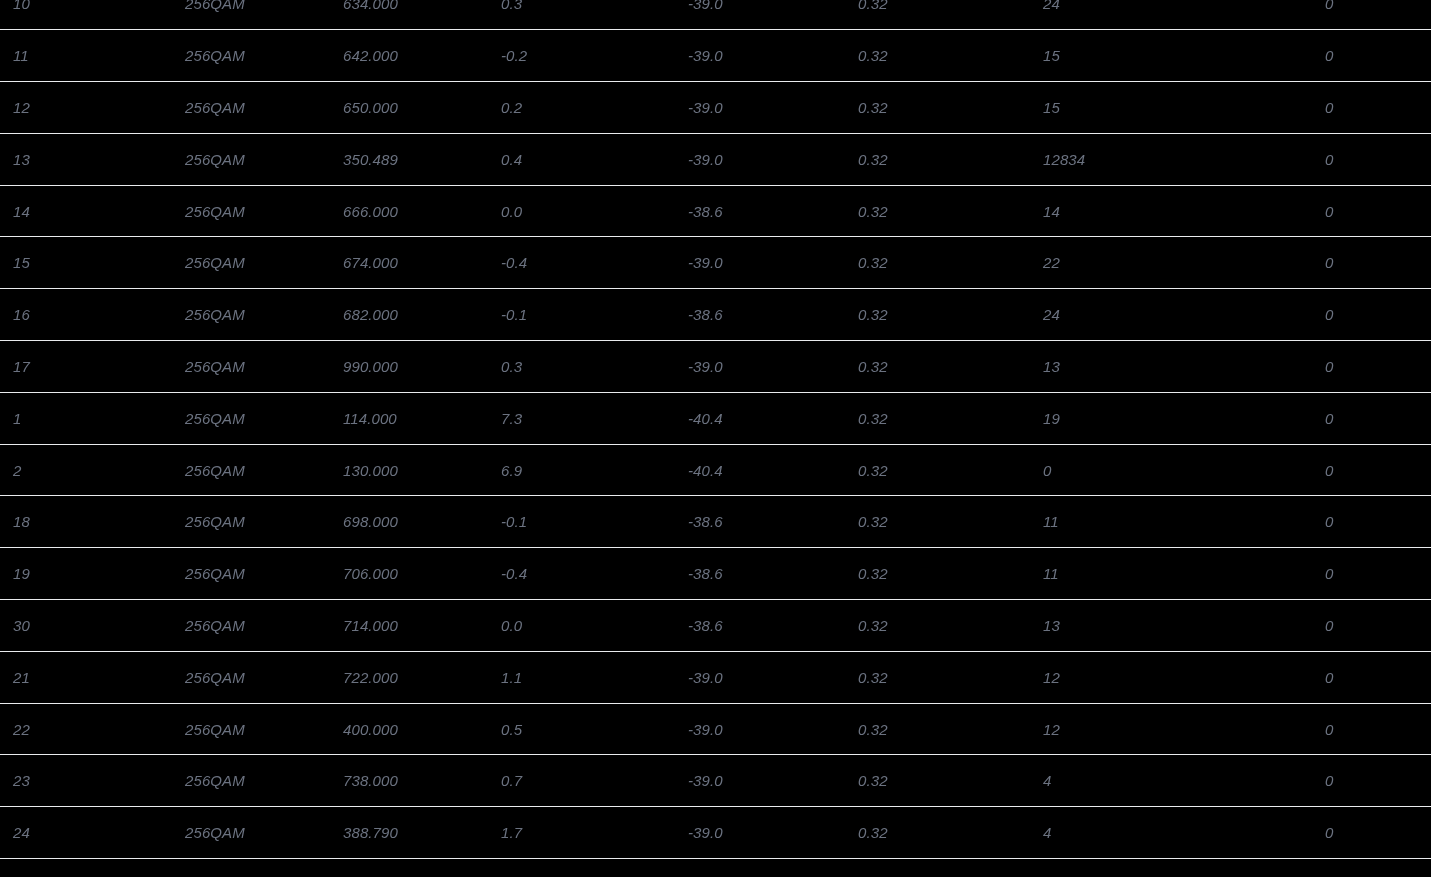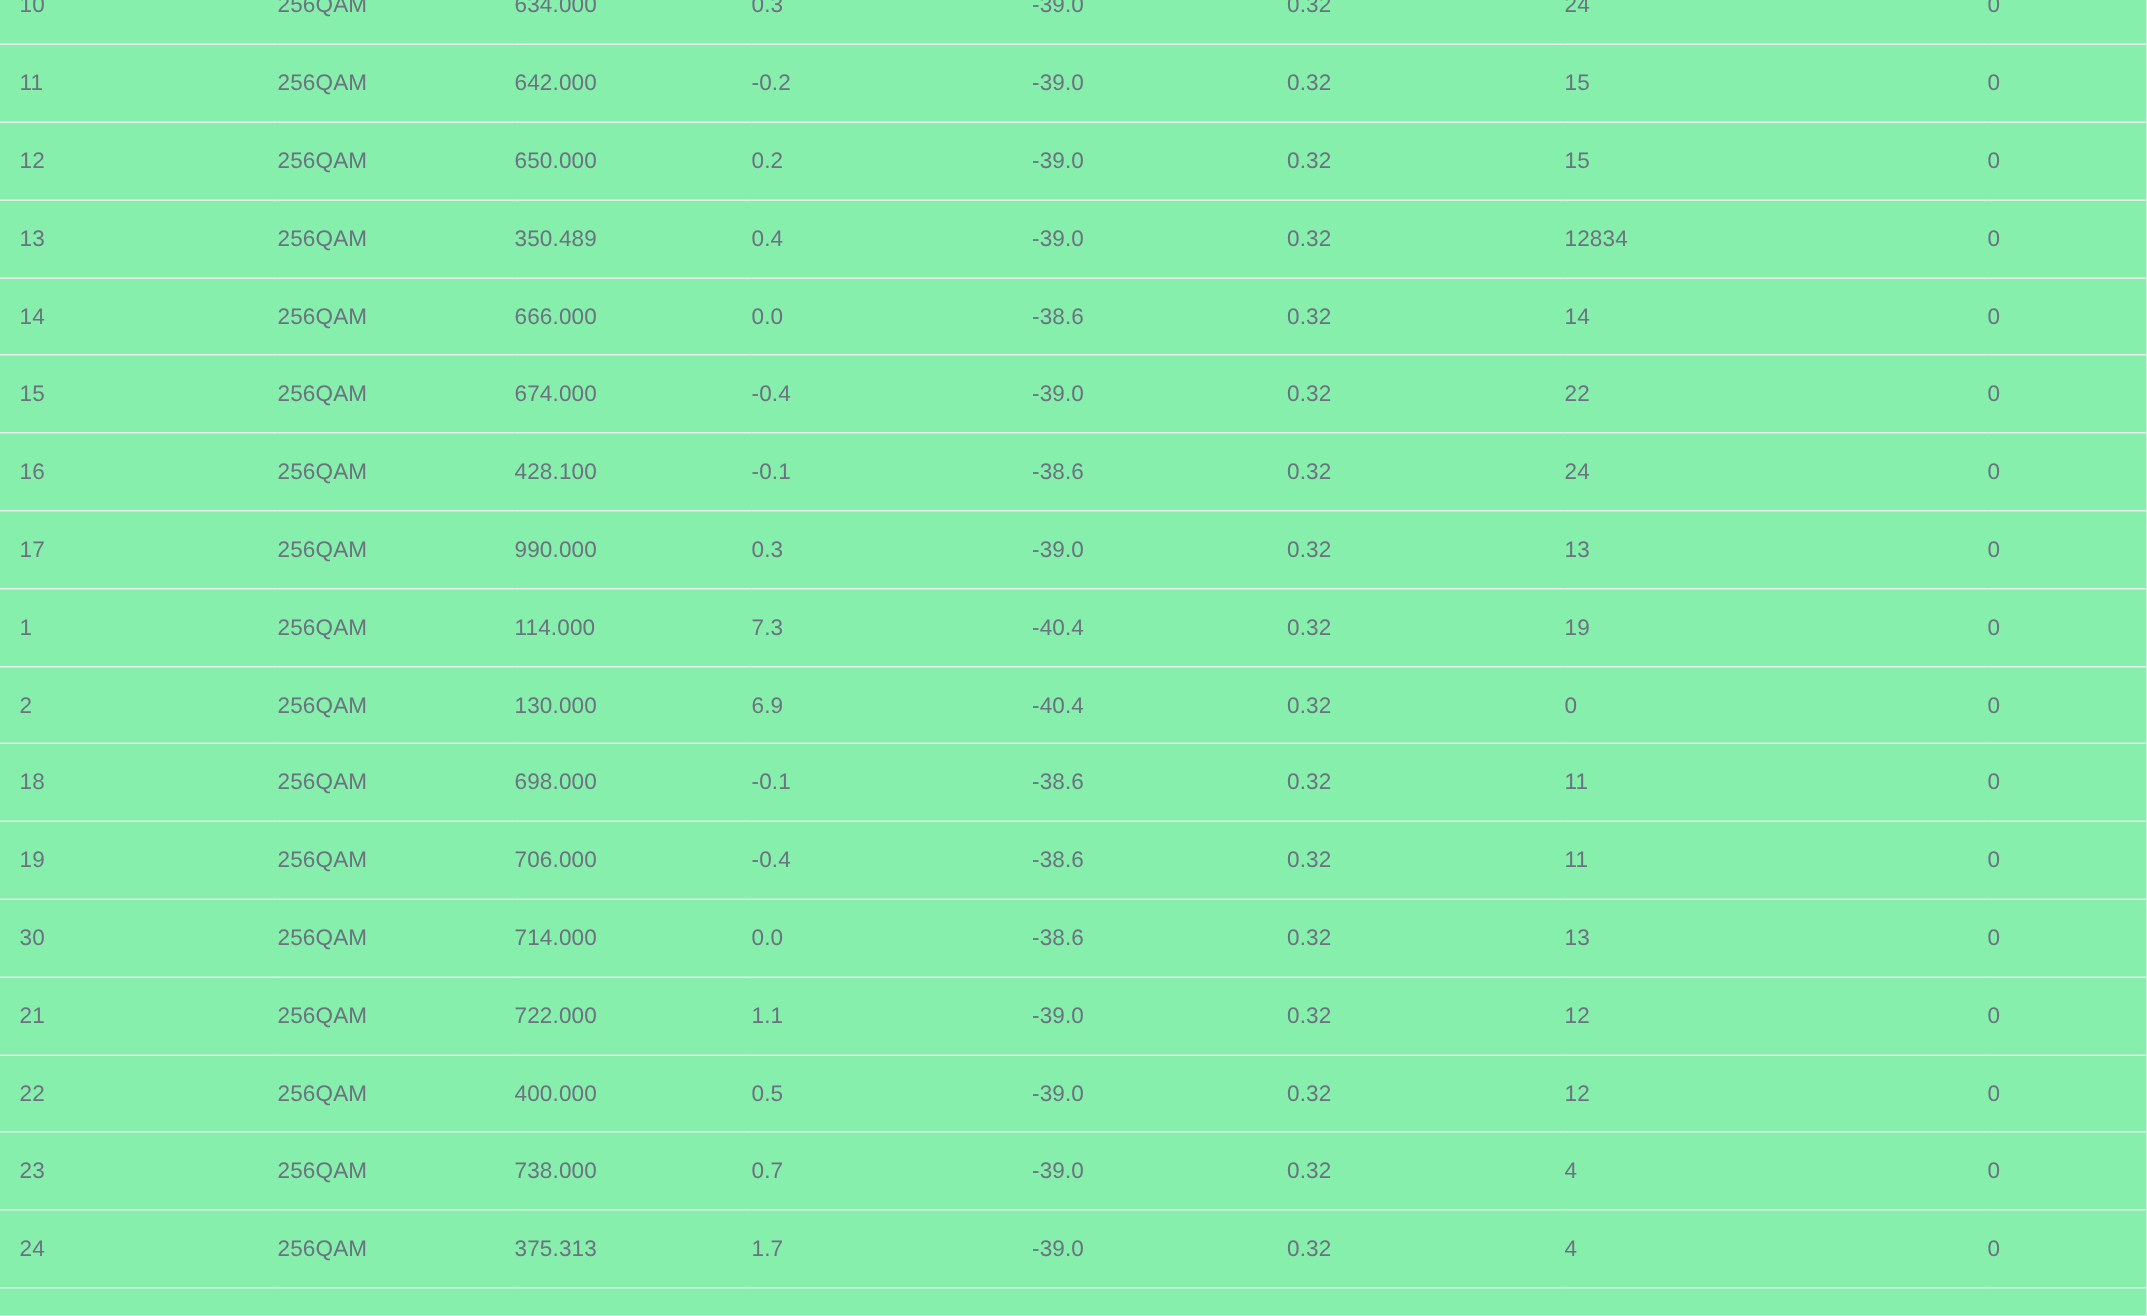--- a/index.html
+++ b/index.html
@@ -12,21 +12,22 @@
     height: 877px;
     overflow: hidden;
     font-family: "Liberation Sans", sans-serif;
   }
 
   .table-viewport {
     width: 1431px;
     height: 877px;
     overflow: hidden;
     position: relative;
-    background: #86efac;
+    background: #000000;
+    font-style: italic;
   }
 
   
   .data-table {
     width: 1431px;
     border-collapse: collapse;
     table-layout: fixed;
     margin-top: -22px;
   }
 
@@ -119,21 +120,21 @@
           <td class="col-freq">674.000</td>
           <td class="col-power">-0.4</td>
           <td class="col-mer">-39.0</td>
           <td class="col-ber">0.32</td>
           <td class="col-corr">22</td>
           <td class="col-uncorr">0</td>
         </tr>
         <tr>
           <td class="col-id">16</td>
           <td class="col-mod">256QAM</td>
-          <td class="col-freq">428.100</td>
+          <td class="col-freq">682.000</td>
           <td class="col-power">-0.1</td>
           <td class="col-mer">-38.6</td>
           <td class="col-ber">0.32</td>
           <td class="col-corr">24</td>
           <td class="col-uncorr">0</td>
         </tr>
         <tr>
           <td class="col-id">17</td>
           <td class="col-mod">256QAM</td>
           <td class="col-freq">990.000</td>
@@ -219,21 +220,21 @@
           <td class="col-freq">738.000</td>
           <td class="col-power">0.7</td>
           <td class="col-mer">-39.0</td>
           <td class="col-ber">0.32</td>
           <td class="col-corr">4</td>
           <td class="col-uncorr">0</td>
         </tr>
         <tr>
           <td class="col-id">24</td>
           <td class="col-mod">256QAM</td>
-          <td class="col-freq">375.313</td>
+          <td class="col-freq">388.790</td>
           <td class="col-power">1.7</td>
           <td class="col-mer">-39.0</td>
           <td class="col-ber">0.32</td>
           <td class="col-corr">4</td>
           <td class="col-uncorr">0</td>
         </tr>
       </tbody>
   </table>
 </div>
 

